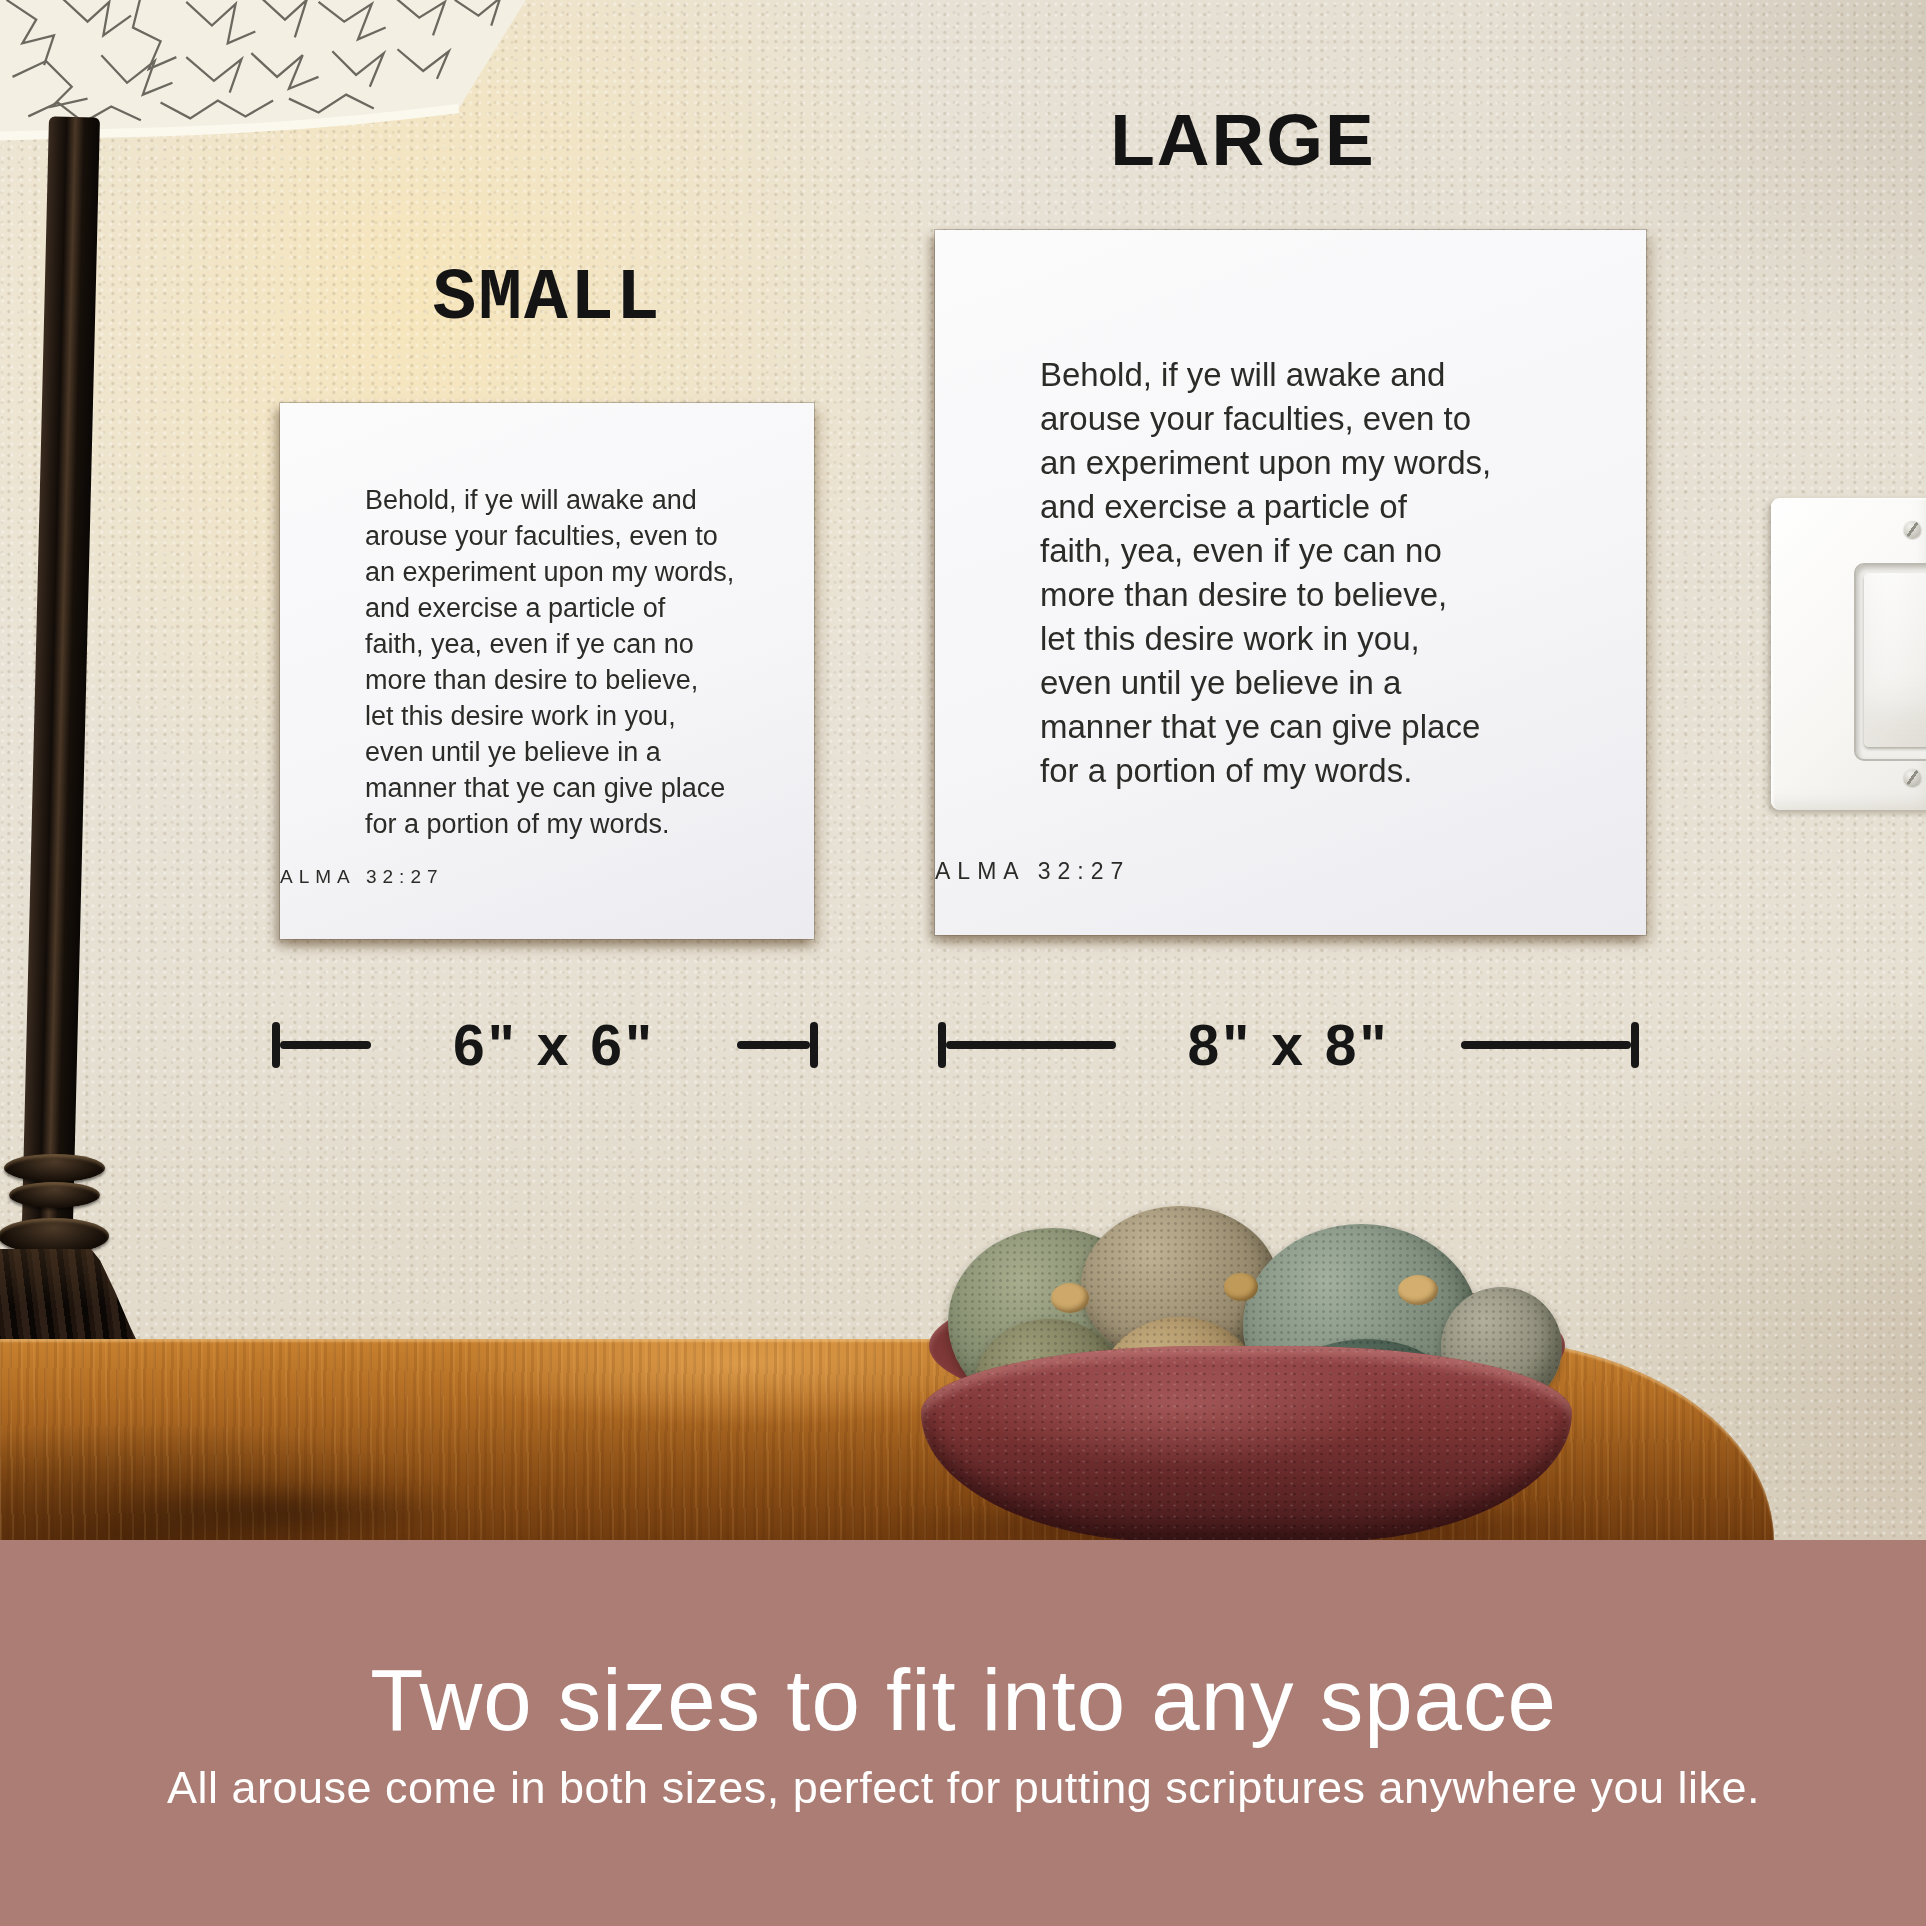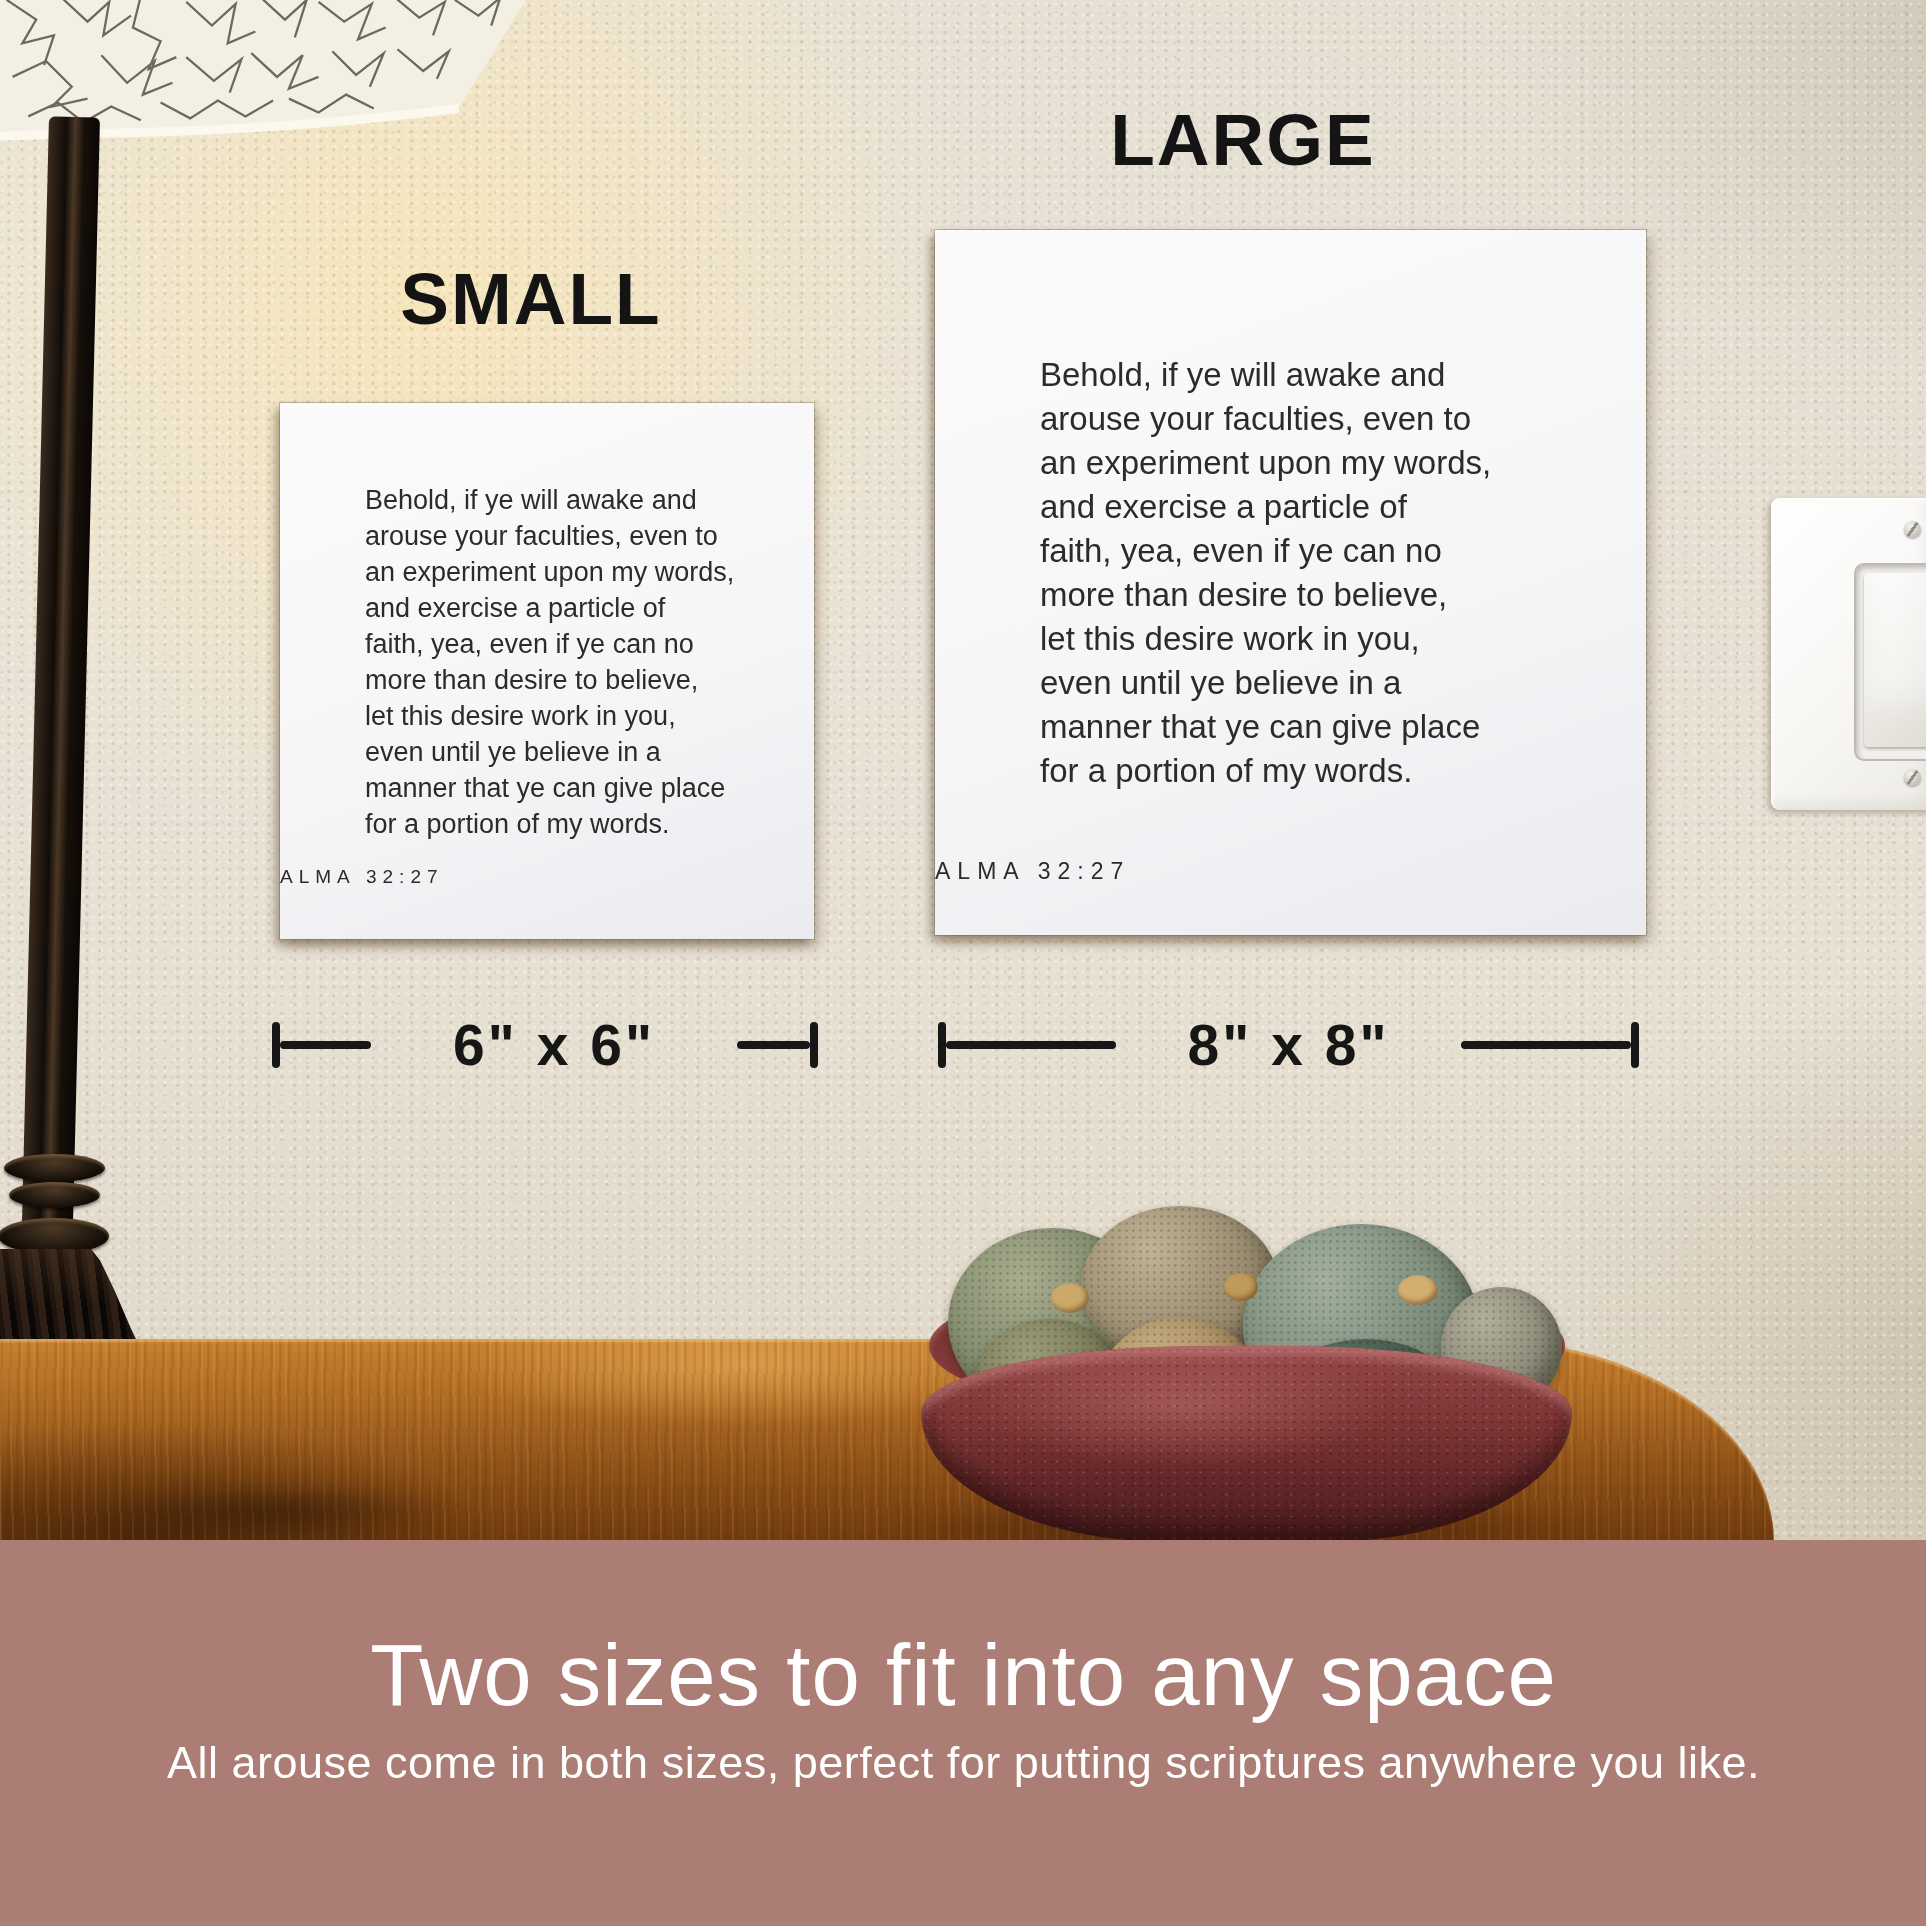--- a/index.html
+++ b/index.html
@@ -36,21 +36,21 @@
     box-shadow: inset 0 3px 2px rgba(255,220,160,.4);
   }
   
   .banner{
     position:absolute;left:0;top:1540px;width:1927px;height:386px;
     background:var(--banner-bg,#ab7d74);
     color:var(--banner-text,#fff);
     text-align:center;
   }
   .banner-heading{
-    padding-top:86px;font-size:87px;line-height:1.12;font-weight:400;
+    padding-top:111px;font-size:87px;line-height:1.12;font-weight:400;
     letter-spacing:1px;
   }
   .banner-sub{
     margin-top:14px;font-size:45px;font-weight:400;letter-spacing:0.5px;
   }
   
   .lamp-shade-svg{position:absolute;left:-8px;top:-8px;}
   .lamp-pole{
     position:absolute;left:49px;top:117px;width:51px;height:1125px;
     background:linear-gradient(90deg,#3a2b1f 0%,#120c08 35%,#4a3726 52%,#17100a 70%,#0a0705 100%);
@@ -96,21 +96,21 @@
   .tile-small .tile-text{left:85px;top:79px;font-size:27px;line-height:36px;}
   .tile-large .tile-text{left:105px;top:123px;font-size:33px;line-height:44px;}
   .tile-ref{position:absolute;text-align:left;font-weight:400;}
   .tile-small .tile-ref{left:0;width:100%;top:463px;font-size:19px;letter-spacing:6px;}
   .tile-large .tile-ref{left:0;width:616px;top:628px;font-size:23px;letter-spacing:7px;}
   
   .size-label{
     position:absolute;text-align:center;font-size:73px;font-weight:700;
     color:#141414;letter-spacing:2px;
   }
-  .size-label-small{left:264px;top:257px;width:534px;}
+  .size-label-small{left:280px;top:257px;width:534px;font-family:Liberation Mono, monospace;}
   .size-label-large{left:935px;top:98px;width:616px;}
   
   .dim-row{position:absolute;top:1015px;height:59px;display:flex;align-items:center;color:var(--annotation,#161616);}
   .dim-row-small{left:272px;width:546px;}
   .dim-row-large{left:938px;width:701px;}
   .dim-cap{width:8px;height:46px;background:#171717;border-radius:4px;flex:0 0 auto;}
   .dim-line{height:8px;background:#171717;border-radius:4px;flex:0 0 auto;}
   .dim-row-small .dim-line-left{width:91px;}
   .dim-row-small .dim-line-right{width:73px;}
   .dim-row-large .dim-line-left{width:170px;}

